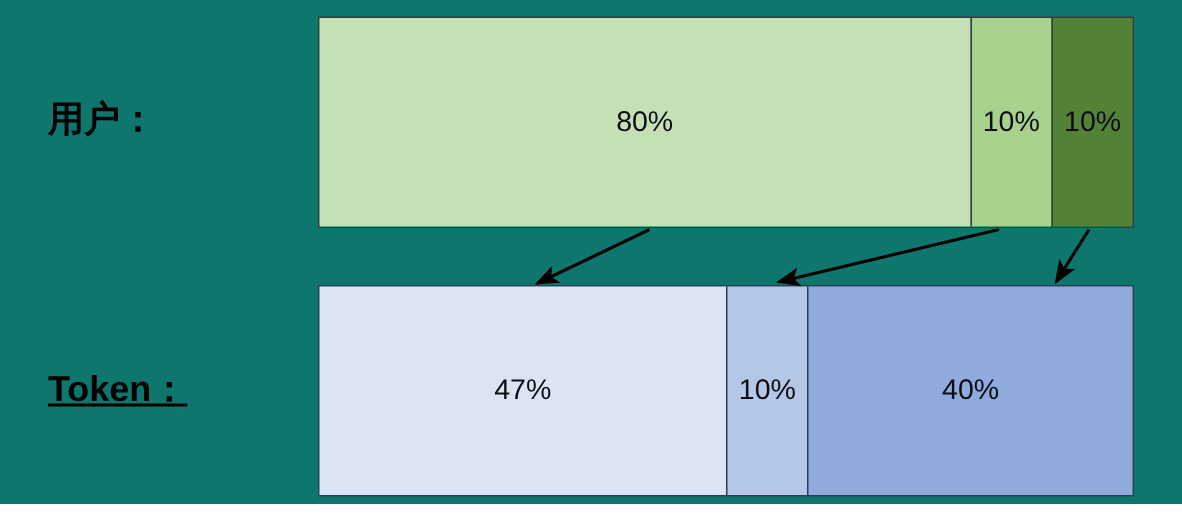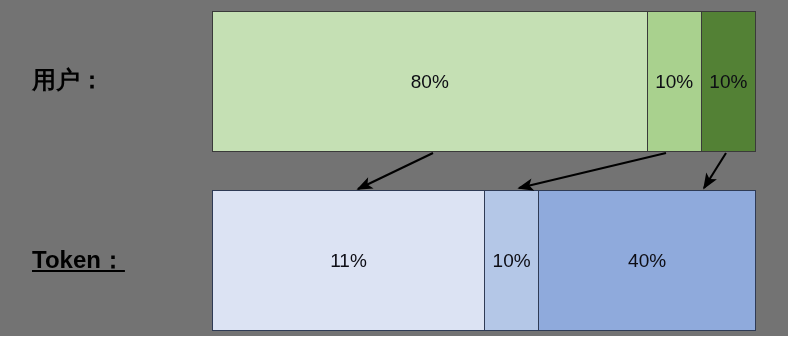--- a/index.html
+++ b/index.html
@@ -10,21 +10,21 @@
   body {
     width: 788px;
     height: 346px;
     font-family: "Liberation Sans", "DejaVu Sans", sans-serif;
     overflow: hidden;
   }
   #stage {
     position: relative;
     width: 788px;
     height: 336px;
-    background: #737373;
+    background: #0f766e;
   }
 
   
   .row-label {
     position: absolute;
     font-size: 24px;
     font-weight: bold;
     color: #000000;
     letter-spacing: 0px;
     white-space: nowrap;
@@ -106,21 +106,21 @@
     <div class="seg" id="u-seg-1" style="flex: 0 0 10%; background: rgb(169, 209, 142);">
       <span class="seg-text">10%</span>
     </div>
     <div class="seg" id="u-seg-2" style="flex: 0 0 10%; background: rgb(83, 129, 53);">
       <span class="seg-text">10%</span>
     </div>
   </div>
 
   <div class="bar bar-token">
     <div class="seg" id="t-seg-0" style="flex: 0 0 50%; background: rgb(220, 227, 243);">
-      <span class="seg-text">11%</span>
+      <span class="seg-text">47%</span>
     </div>
     <div class="seg" id="t-seg-1" style="flex: 0 0 10%; background: rgb(180, 199, 231);">
       <span class="seg-text">10%</span>
     </div>
     <div class="seg" id="t-seg-2" style="flex: 0 0 40%; background: rgb(143, 170, 220);">
       <span class="seg-text">40%</span>
     </div>
   </div>
 
   <svg id="arrows" viewBox="0 0 788 346">

